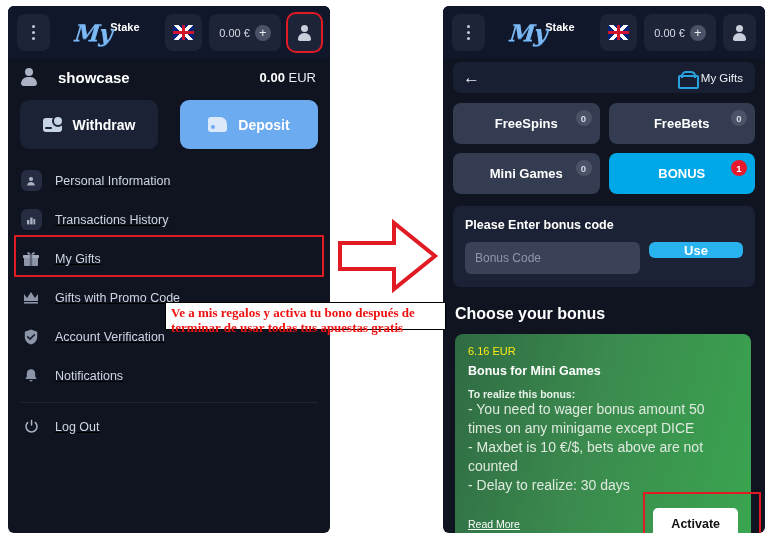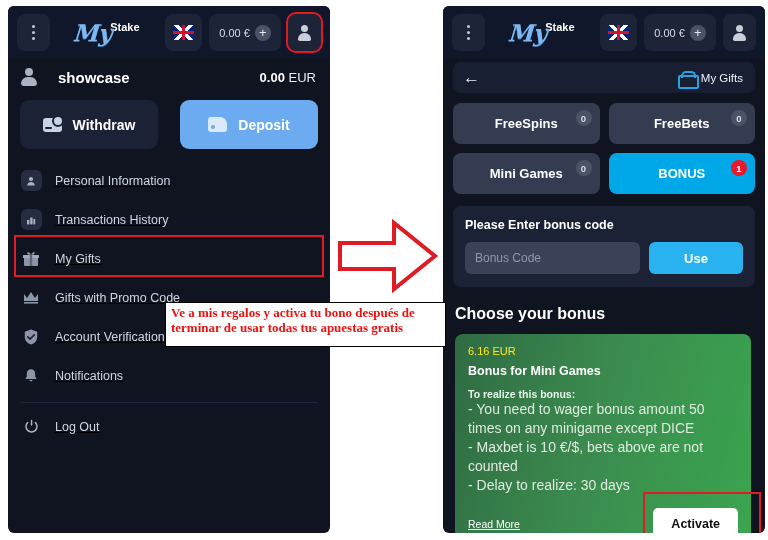--- a/index.html
+++ b/index.html
@@ -218,21 +218,21 @@
   .code-title { font-size: 12.5px; font-weight: 700; color: #ffffff; margin-bottom: 10px; }
   .code-row { display: flex; gap: 9px; }
   .code-input {
     flex: 1; height: 32px; border-radius: 6px;
     background: #3a4158; border: none; outline: none;
     padding: 0 10px; font-size: 12px; color: #cfd5e2;
     font-family: "Liberation Sans", sans-serif;
   }
   .code-input::placeholder { color: #8f97ab; }
   .code-use {
-    width: 118px; height: 32px; border-radius: 6px;
+    width: 118px; height: 16px; border-radius: 6px;
     background: #29b2f0; color: #ffffff;
     font-size: 13px; font-weight: 700; border: none;
     display: flex; align-items: center; justify-content: center;
   }
 
   .choose-title {
     font-size: 16px; font-weight: 700; color: #ffffff;
     padding: 18px 12px 11px 12px;
   }
 
@@ -267,21 +267,21 @@
     right: -10px; bottom: -8px;
     width: 118px; height: 68px;
     border: 2px solid #e01b24;
     pointer-events: none;
   }
 
   
   #annotation {
     position: absolute;
     left: 165px; top: 302px;
-    width: 281px; height: 45px;
+    width: 281px; height: 28px;
     background: #ffffff;
     border: 1px solid #000000;
     padding: 2px 5px;
     font-family: "Liberation Serif", serif;
     font-weight: 700;
     font-size: 13px;
     line-height: 15px;
     color: #ee1111;
     z-index: 30;
   }

